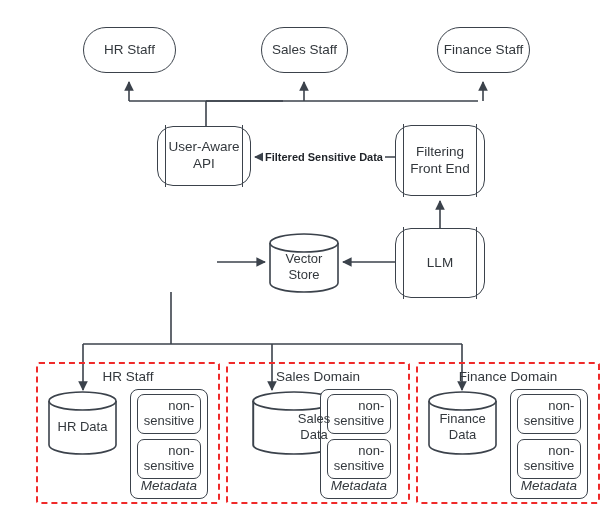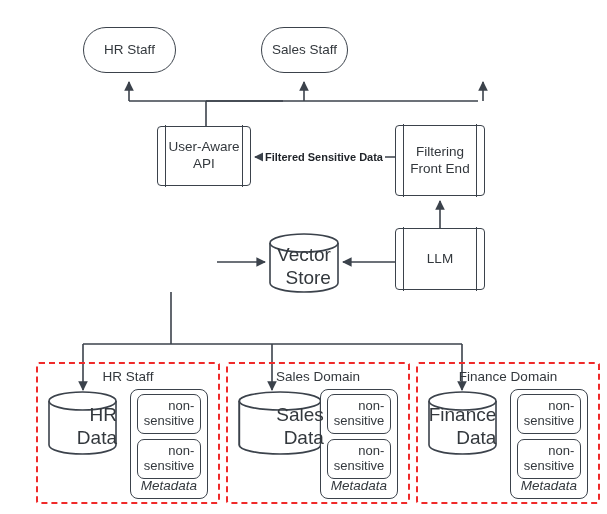--- a/index.html
+++ b/index.html
@@ -39,41 +39,40 @@
     border: 1.6px solid #3b424b;
     border-radius: 999px;
     font-size: 13.5px;
     line-height: 1.15;
     text-align: right;
   }
 
   
   .process {
     border: 1.6px solid #3b424b;
-    border-radius: 4px;
+    border-radius: 16px;
     font-size: 13.5px;
     line-height: 1.25;
   }
   .process::before,
   .process::after {
     content: "";
     position: absolute;
     top: -1.6px;
     bottom: -1.6px;
     width: 0;
     border-left: 1.6px solid #3b424b;
   }
   .process::before { left: 7px; }
   .process::after  { right: 7px; }
 
   
   .cyl {
-    font-size: 19px;
+    font-size: 13px;
     line-height: 1.2;
-    text-align: right;
   }
   .cyl .cyl-svg {
     position: absolute;
     left: 0; top: 0;
     width: 100%; height: 100%;
   }
   .cyl .cyl-label {
     position: relative;
     z-index: 2;
     padding-top: 8px;
@@ -178,37 +177,40 @@
       <path d="M 462 344 L 462 390" marker-end="url(#arrow)"></path>
     </g>
   </svg>
 
   <div class="node stadium" style="left:83px; top:27px; width:93px; height:46px;">
     <span>HR Staff</span>
   </div>
   <div class="node stadium" style="left:261px; top:27px; width:87px; height:46px;">
     <span>Sales Staff</span>
   </div>
+  <div class="node stadium" style="left:437px; top:27px; width:93px; height:46px;">
+    <span>Finance Staff</span>
+  </div>
 
   <div class="node process" style="left:157px; top:126px; width:94px; height:60px;">
     <span>
       <span>User-Aware</span><br>
       <span>API</span>
     </span>
   </div>
 
   <div class="node process" style="left:395px; top:125px; width:90px; height:71px;">
     <span>
       <span>Filtering</span><br>
       <span>Front End</span>
     </span>
   </div>
 
 
-  <div class="node process" style="left:395px; top:228px; width:90px; height:62px;">
+  <div class="node process" style="left:395px; top:228px; width:90px; height:70px;">
     <span>LLM</span>
   </div>
 
   <div class="node cyl" style="left:269px; top:233px; width:70px; height:60px;">
     <svg class="cyl-svg" viewBox="0 0 70 60" preserveAspectRatio="none">
       <path d="M 1 10 L 1 50 A 34 9 0 0 0 69 50 L 69 10" fill="#ffffff" stroke="#3b424b" stroke-width="1.6"></path>
       <ellipse cx="35" cy="10" rx="34" ry="9" fill="#ffffff" stroke="#3b424b" stroke-width="1.6"></ellipse>
     </svg>
     <span class="cyl-label">
       <span>Vector</span><br>
@@ -241,21 +243,21 @@
   <div class="chip" style="left:137px; top:439px; width:64px; height:40px;">
     <span>
       <span>non-</span><br>
       <span>sensitive</span>
     </span>
   </div>
 
   <div class="domain" style="left:226px; top:362px; width:184px; height:142px;">
     <div class="domain-title">Sales Domain</div>
   </div>
-  <div class="node cyl" style="left:238px; top:391px; width:84px; height:64px;padding-left:40px;">
+  <div class="node cyl" style="left:252px; top:391px; width:84px; height:64px;padding-left:40px;">
     <svg class="cyl-svg" viewBox="0 0 69 64" preserveAspectRatio="none">
       <path d="M 1 10 L 1 54 A 33.5 9 0 0 0 68 54 L 68 10" fill="#ffffff" stroke="#3b424b" stroke-width="1.6"></path>
       <ellipse cx="34.5" cy="10" rx="33.5" ry="9" fill="#ffffff" stroke="#3b424b" stroke-width="1.6"></ellipse>
     </svg>
     <span class="cyl-label">Sales Data</span>
   </div>
   <div class="metagroup" style="left:320px; top:389px; width:78px; height:110px;">
     <div class="metagroup-title">Metadata</div>
   </div>
   <div class="chip" style="left:327px; top:394px; width:64px; height:40px;">

